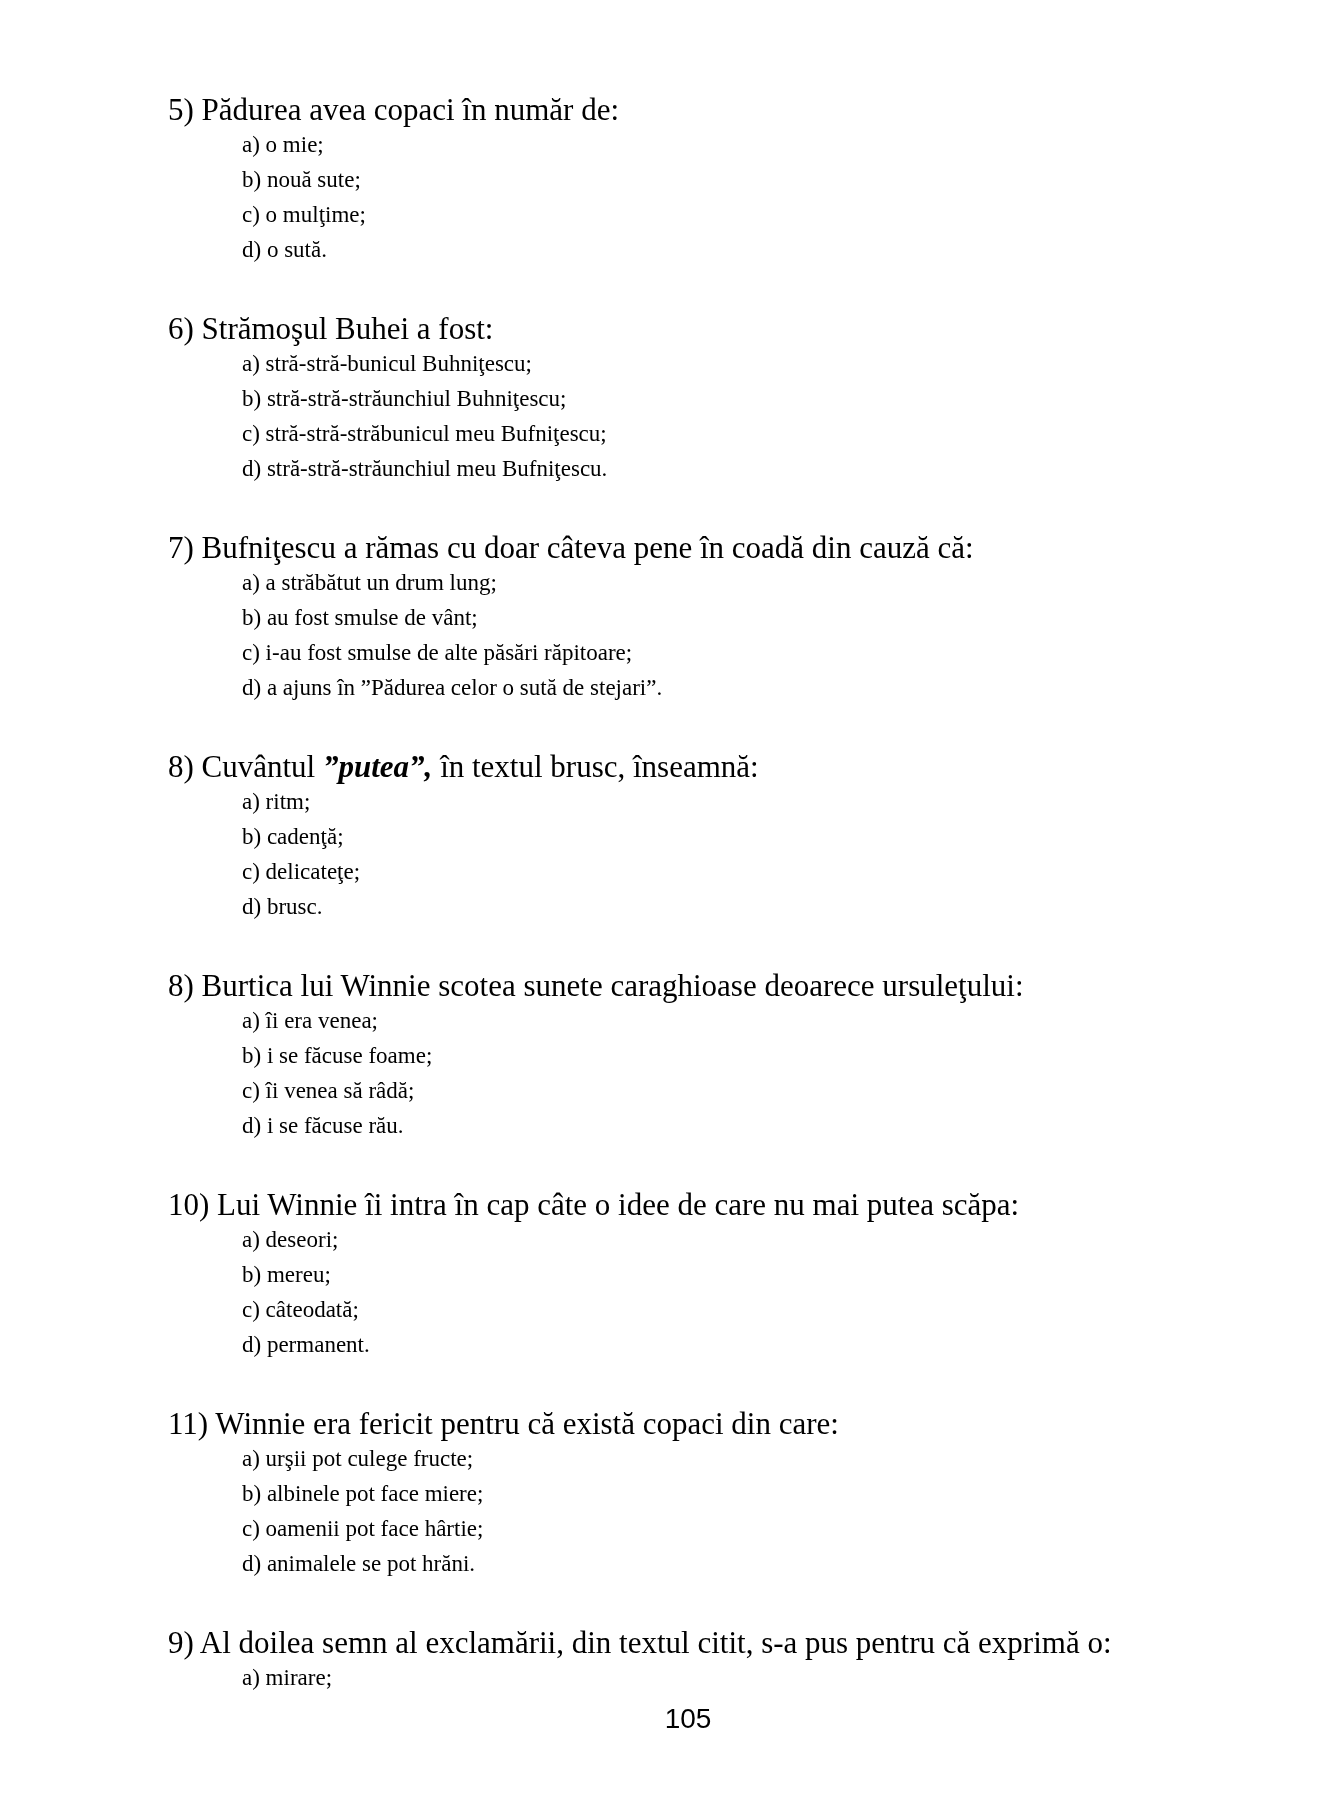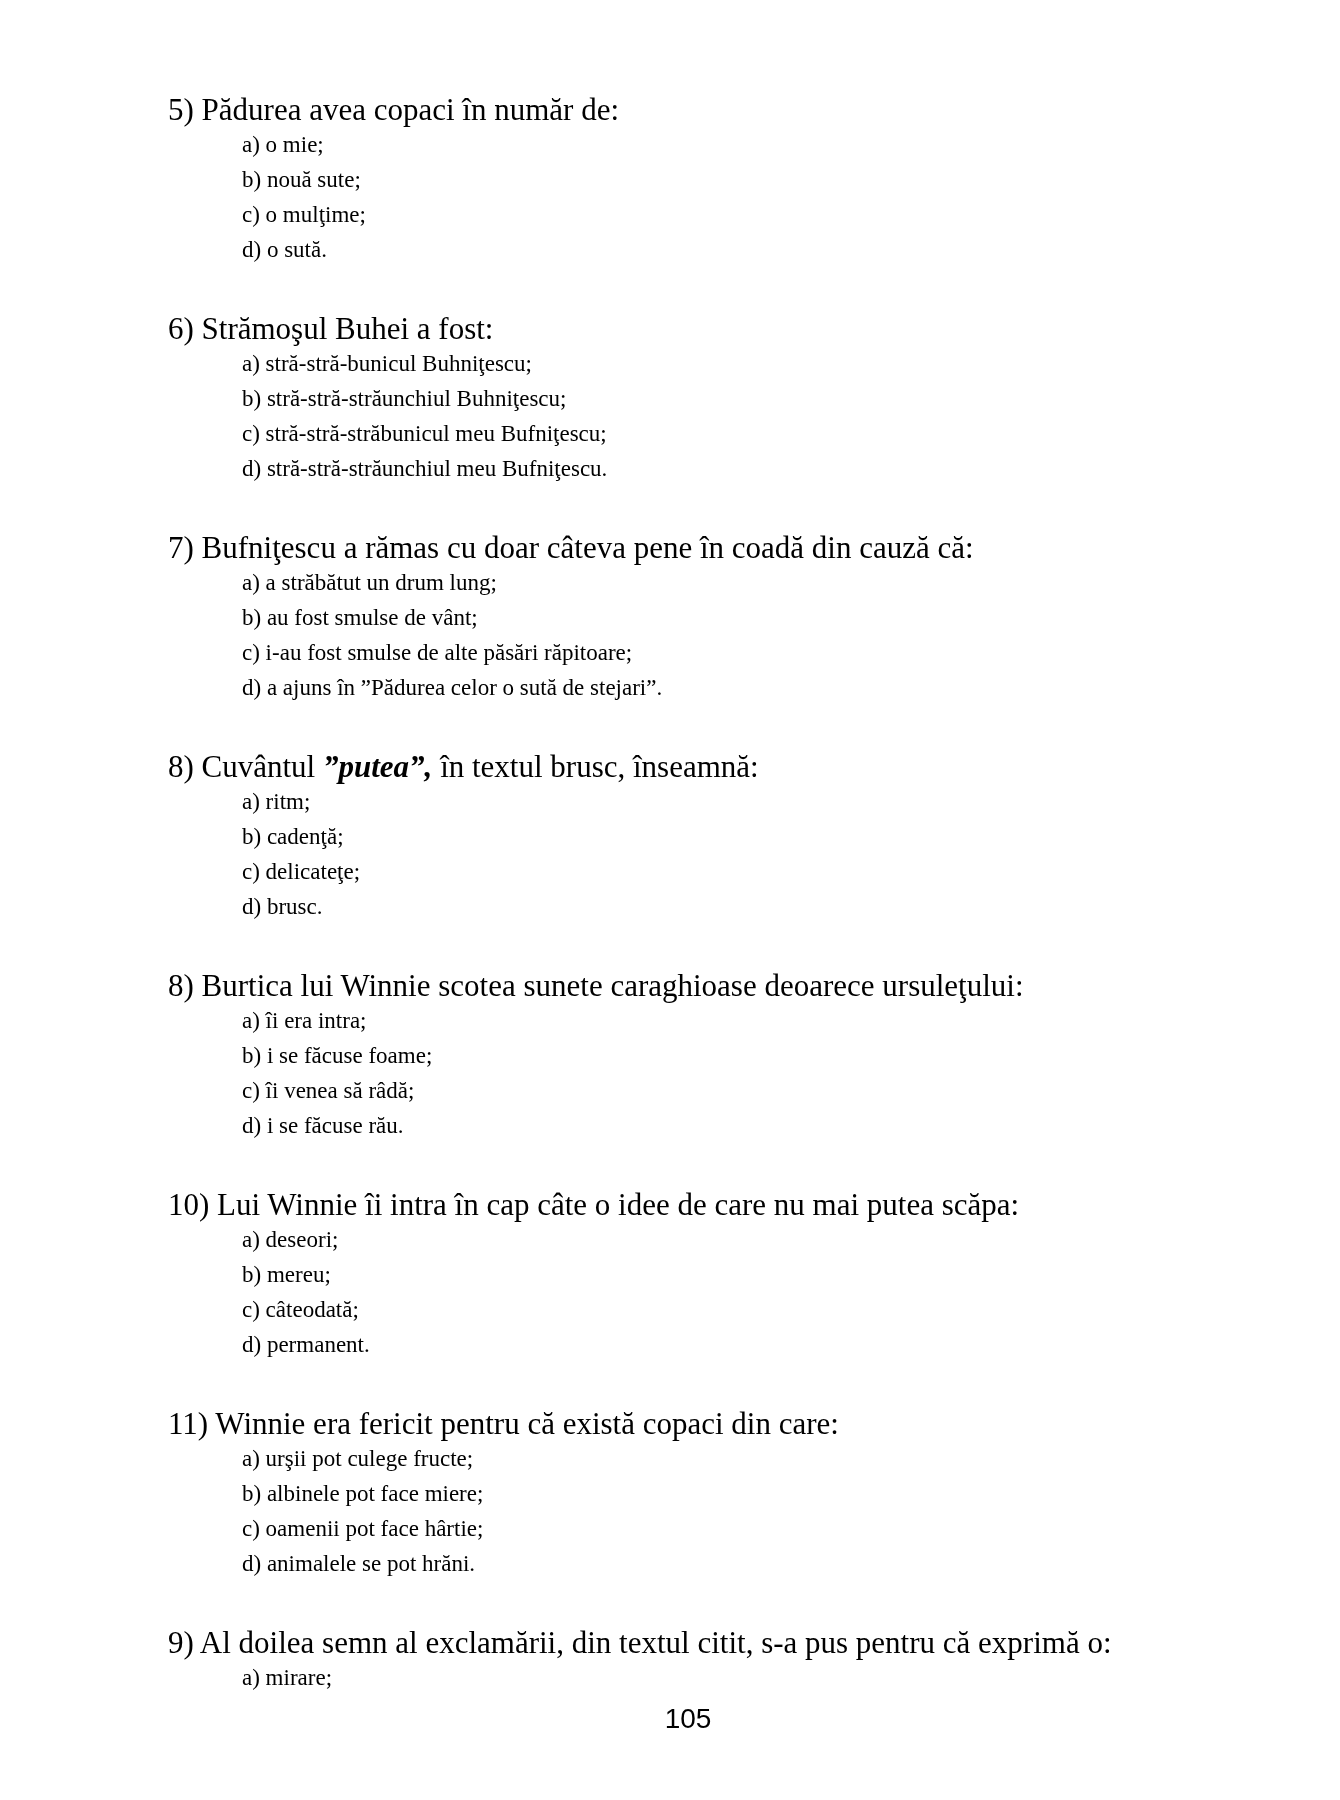--- a/index.html
+++ b/index.html
@@ -91,21 +91,21 @@
   <div class="question">
     <p class="q-title"><span>8) Cuvântul </span><span class="emph">”putea”,</span><span> în textul brusc, înseamnă:</span></p>
     <p class="option">a) ritm;</p>
     <p class="option">b) cadenţă;</p>
     <p class="option">c) delicateţe;</p>
     <p class="option">d) brusc.</p>
   </div>
 
   <div class="question">
     <p class="q-title">8) Burtica lui Winnie scotea sunete caraghioase deoarece ursuleţului:</p>
-    <p class="option">a) îi era intra;</p>
+    <p class="option">a) îi era venea;</p>
     <p class="option">b) i se făcuse foame;</p>
     <p class="option">c) îi venea să râdă;</p>
     <p class="option">d) i se făcuse rău.</p>
   </div>
 
   <div class="question">
     <p class="q-title">10) Lui Winnie îi intra în cap câte o idee de care nu mai putea scăpa:</p>
     <p class="option">a) deseori;</p>
     <p class="option">b) mereu;</p>
     <p class="option">c) câteodată;</p>

